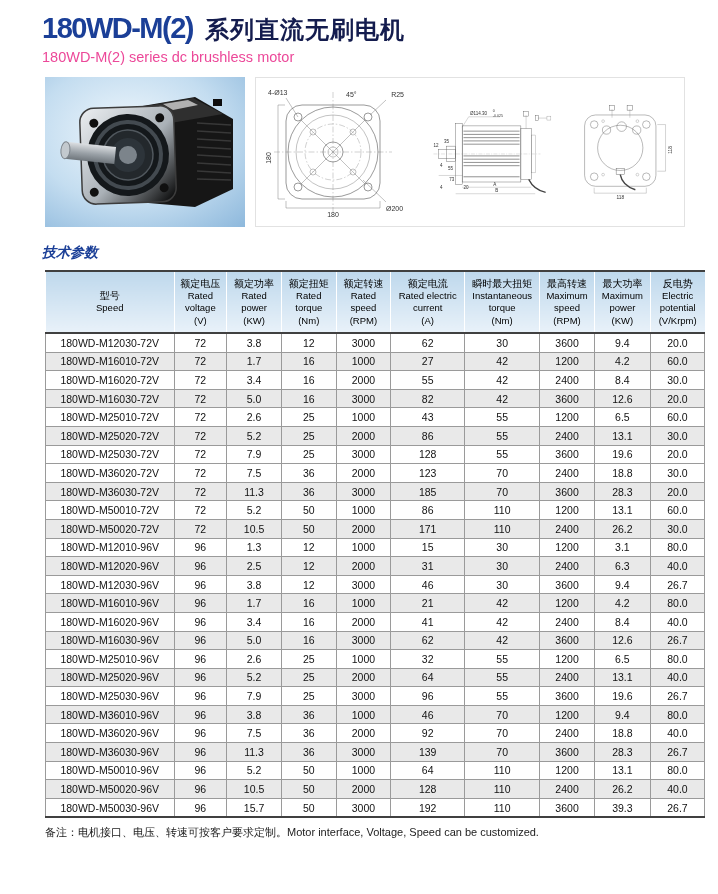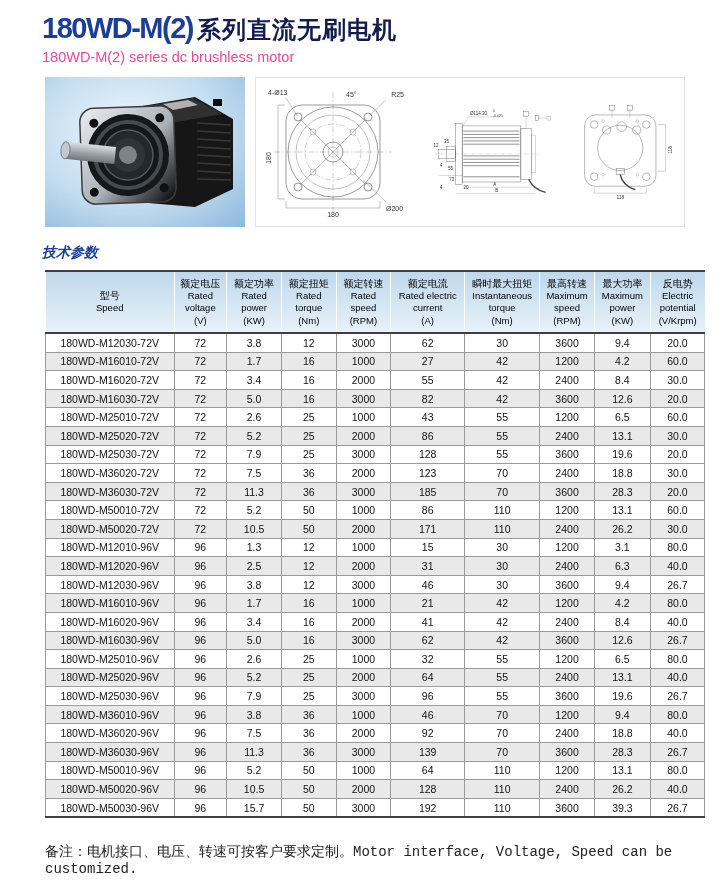--- a/index.html
+++ b/index.html
@@ -2,21 +2,21 @@
 <html style="--accent: #1b3f97; --title-cn: #141c4e;"><head>
 <meta charset="utf-8">
 <style>
   html,body { margin:0; padding:0; background:#fff; }
   .page {
     position:relative; width:718px; height:894px; background:#fff;
     font-family:"Liberation Sans","DejaVu Sans",sans-serif; overflow:hidden;
   }
   
   .header { padding:13px 0 0 42px; }
-  .title-row { display:flex; align-items:baseline; gap:4px; }
+  .title-row { display:flex; align-items:baseline; gap:12px; }
   .title-en {
     color:var(--accent,#1b3f97); font-size:29px; font-weight:bold;
     letter-spacing:-1.5px; line-height:1.05;
   }
   .title-cn { color:var(--title-cn,#141c4e); font-size:24px; font-weight:bold; letter-spacing:1px; }
   .subtitle { color:#ec4899; font-size:14.5px; margin-top:3px; }
 
   
   .media { margin:12px 0 0 45px; display:flex; align-items:stretch; height:150px; }
   .photo { width:200px; height:150px; flex:none; }
@@ -50,21 +50,21 @@
   .params thead th .cn { font-size:10px; }
   .params tbody td {
     border:1px solid #9a9a9a; border-top:1px solid #b7b7b7;
     font-size:10.5px; color:#111; text-align:center; height:17.6px; padding:0 1px;
     white-space:nowrap; overflow:hidden;
   }
   .params tbody tr.alt { background:#e9e9e9; }
   .params tbody tr:last-child td { border-bottom:2px solid #404040; }
 
   
-  .note { margin:25px 0 0 45px; font-size:14px; color:#222;font-family:Liberation Mono, monospace; }
+  .note { margin:7px 0 0 45px; font-size:11px; color:#222; }
 </style>
 </head>
 <body>
 
 <div class="page">
 
   <div class="header">
     <div class="title-row">
       <span class="title-en">180WD-M(2)</span>
       <span class="title-cn">系列直流无刷电机</span>

